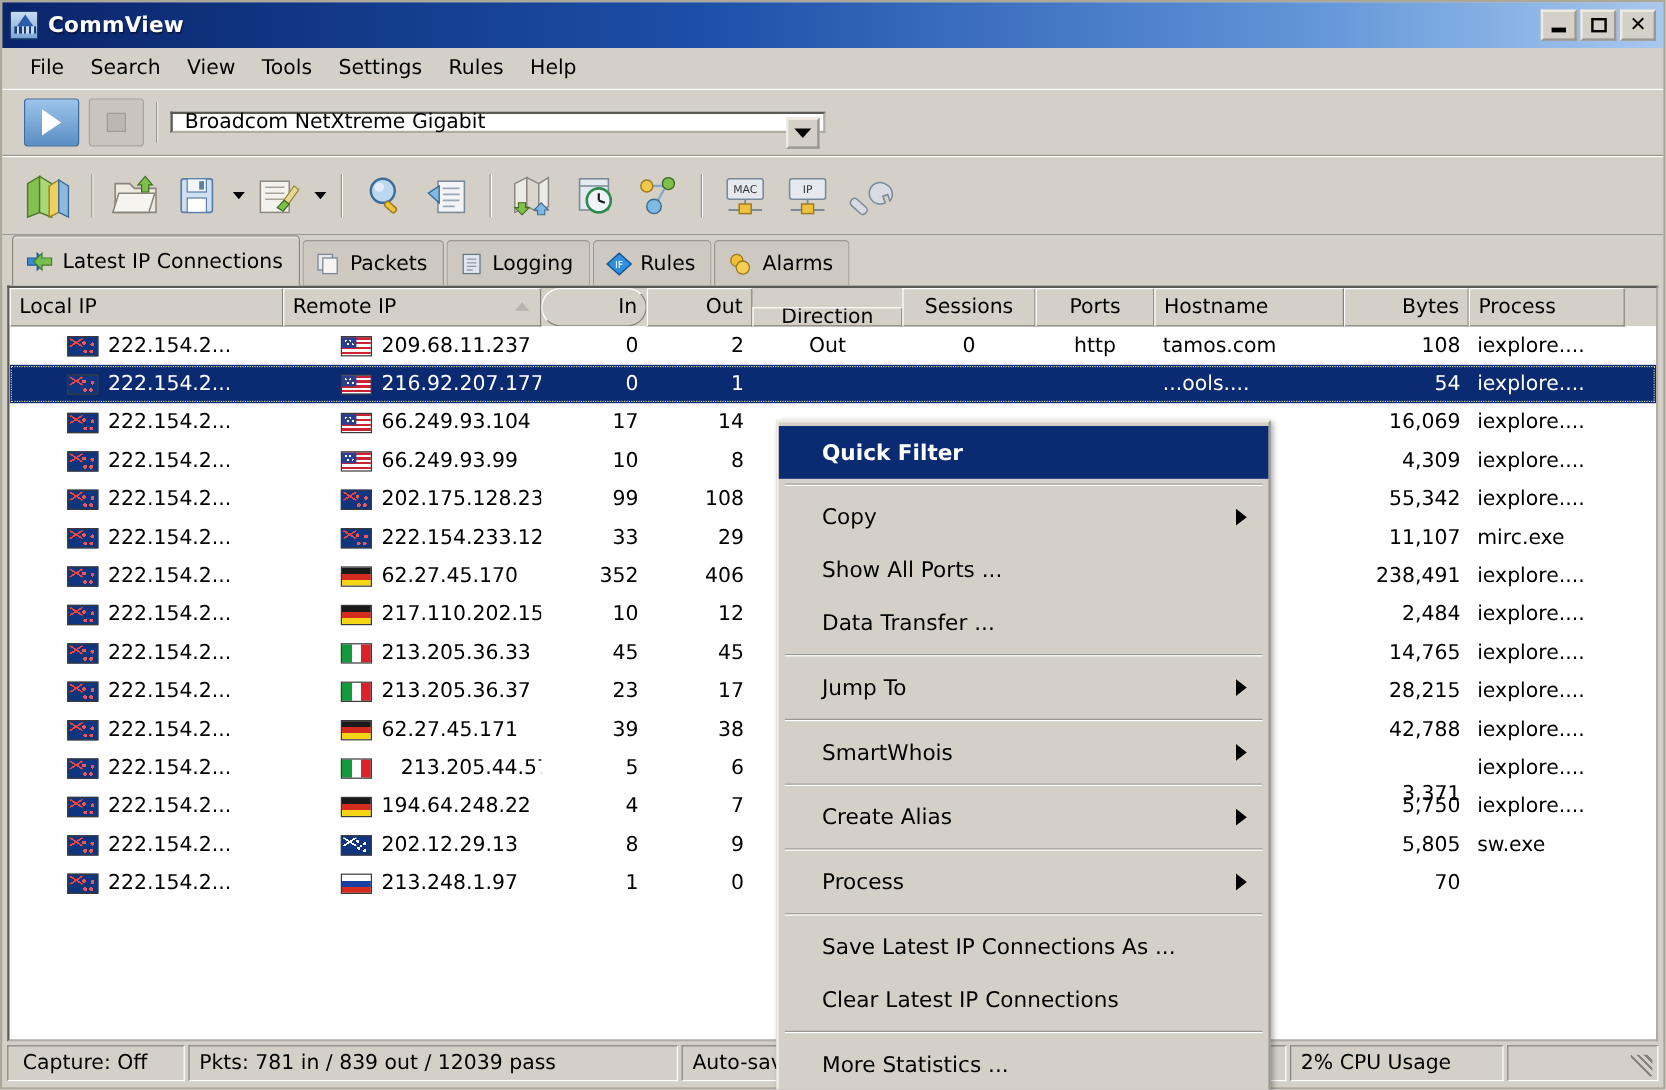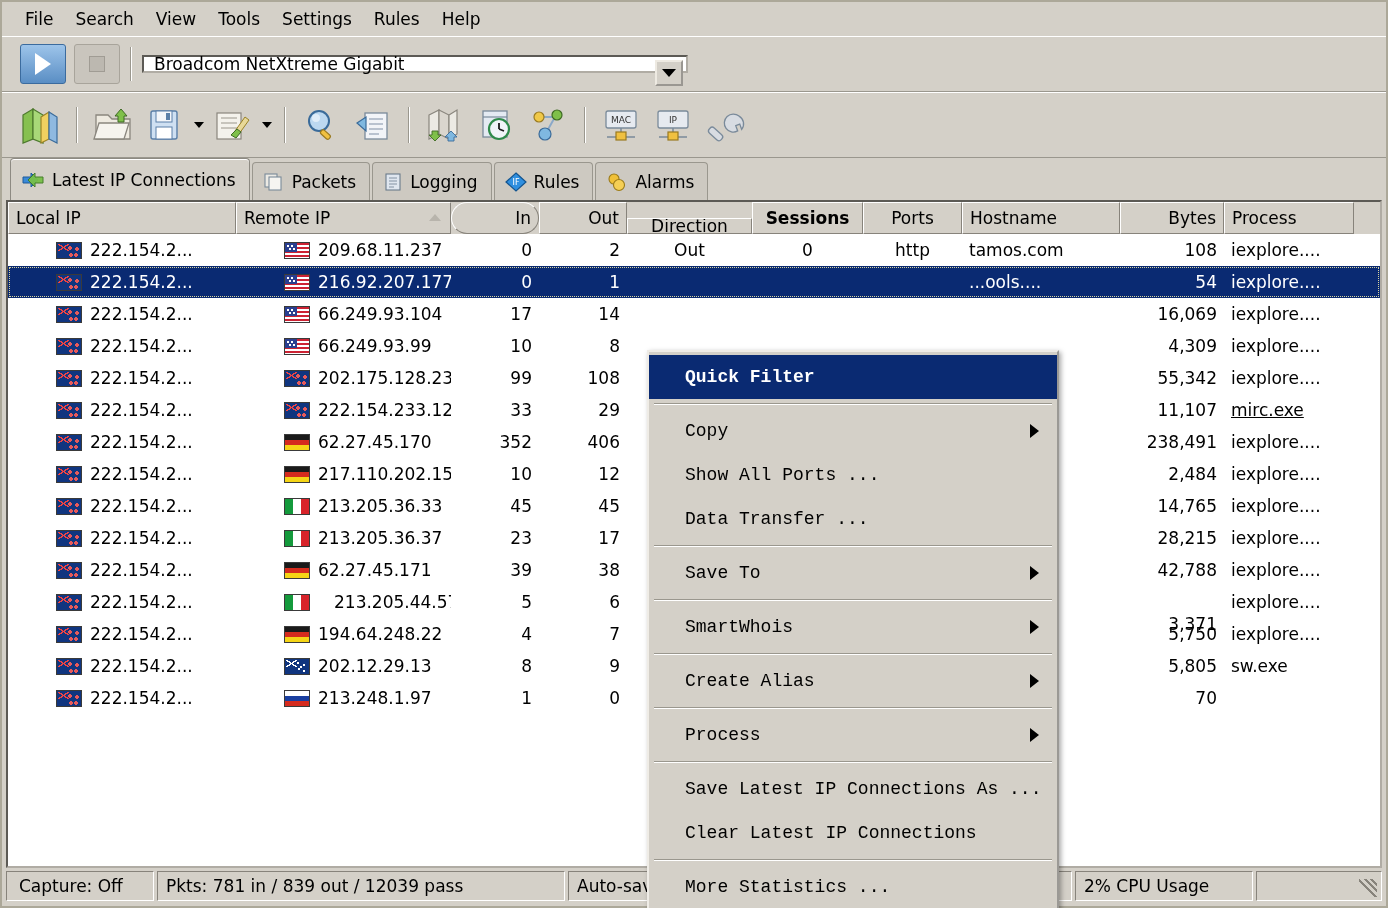--- a/index.html
+++ b/index.html
@@ -310,21 +310,20 @@
     box-shadow: 2px 2px 5px rgba(0,0,0,0.35);
     padding: 3px 0 4px 0;
     z-index: 50;
   }
   .mi {
     height: 44px;
     display: flex; align-items: center;
     padding: 0 14px 0 36px;
     font-size: 18px; color: #000;
     position: relative;
-    font-family: Liberation Mono, monospace;
   }
   .mi.hl { background: #0a2a72; color: #ffffff; font-weight: bold; }
   .mi .arrow {
     position: absolute; right: 18px; top: 50%;
     transform: translateY(-50%);
     width: 0; height: 0;
     border-top: 7px solid transparent;
     border-bottom: 7px solid transparent;
     border-left: 9px solid #000;
   }
@@ -359,20 +358,35 @@
       linear-gradient(to top right, transparent 44%, #87837b 44%, #87837b 52%, transparent 52%),
       linear-gradient(to top right, transparent 62%, #87837b 62%, #87837b 70%, transparent 70%),
       linear-gradient(to top right, transparent 80%, #87837b 80%, #87837b 88%, transparent 88%);
   }
 </style>
 </head>
 <body>
 
 <div id="app">
 
+  <div class="titlebar">
+    <div class="app-logo"></div>
+    <div class="title-text">CommView</div>
+    <div class="win-buttons">
+      <div class="win-btn">
+          <span class="glyph-min"></span>
+        </div>
+      <div class="win-btn">
+          <span class="glyph-max"></span>
+        </div>
+      <div class="win-btn">
+          <span class="glyph-close">✕</span>
+        </div>
+    </div>
+  </div>
 
   <div class="menubar" id="menubar">
       <div class="menu-item">File</div>
       <div class="menu-item">Search</div>
       <div class="menu-item">View</div>
       <div class="menu-item">Tools</div>
       <div class="menu-item">Settings</div>
       <div class="menu-item">Rules</div>
       <div class="menu-item">Help</div>
     </div>
@@ -585,21 +599,21 @@
         </div>
         <div class="hcell num" style="width: 88px; flex: 0 0 88px; border-radius: 16px;">
           <span>In</span>
         </div>
         <div class="hcell num" style="width: 88px; flex: 0 0 88px;">
           <span>Out</span>
         </div>
         <div class="hcell ctr" style="width: 125px; flex: 0 0 125px; margin-top: 16px;">
           <span>Direction</span>
         </div>
-        <div class="hcell ctr" style="width: 111px; flex: 0 0 111px; font-weight: bold;">
+        <div class="hcell ctr" style="width: 111px; flex: 0 0 111px;">
           <span>Sessions</span>
         </div>
         <div class="hcell ctr" style="width: 99px; flex: 0 0 99px;">
           <span>Ports</span>
         </div>
         <div class="hcell" style="width: 158px; flex: 0 0 158px;">
           <span>Hostname</span>
         </div>
         <div class="hcell num" style="width: 104px; flex: 0 0 104px;">
           <span>Bytes</span>
@@ -708,21 +722,21 @@
             <span class="flag nz"></span>
             <span>222.154.233.123</span>
           </div>
           <div class="cell num" style="width: 88px; flex: 0 0 88px;">33</div>
           <div class="cell num" style="width: 88px; flex: 0 0 88px;">29</div>
           <div class="cell ctr" style="width: 125px; flex: 0 0 125px;"></div>
           <div class="cell ctr" style="width: 111px; flex: 0 0 111px;"></div>
           <div class="cell ctr" style="width: 99px; flex: 0 0 99px;"></div>
           <div class="cell" style="width: 158px; flex: 0 0 158px;">...mos...</div>
           <div class="cell num" style="width: 104px; flex: 0 0 104px;">11,107</div>
-          <div class="cell" style="width: 130px; flex: 0 0 130px; text-decoration: underline;">mirc.exe</div>
+          <div class="cell" style="width: 130px; flex: 0 0 130px;">mirc.exe</div>
         </div>
         <div class="row">
           <div class="cell ip" style="width: 228px; flex: 0 0 228px;">
             <span class="flag nz"></span>
             <span>222.154.2...</span>
           </div>
           <div class="cell ip" style="width: 215px; flex: 0 0 215px;">
             <span class="flag de"></span>
             <span>62.27.45.170</span>
           </div>
@@ -892,21 +906,21 @@
         <span class="arrow"></span>
       </div>
       <div class="mi">
         <span>Show All Ports ...</span>
       </div>
       <div class="mi">
         <span>Data Transfer ...</span>
       </div>
       <div class="msep"></div>
       <div class="mi">
-        <span>Save To</span>
+        <span>Jump To</span>
         <span class="arrow"></span>
       </div>
       <div class="msep"></div>
       <div class="mi">
         <span>SmartWhois</span>
         <span class="arrow"></span>
       </div>
       <div class="msep"></div>
       <div class="mi">
         <span>Create Alias</span>

